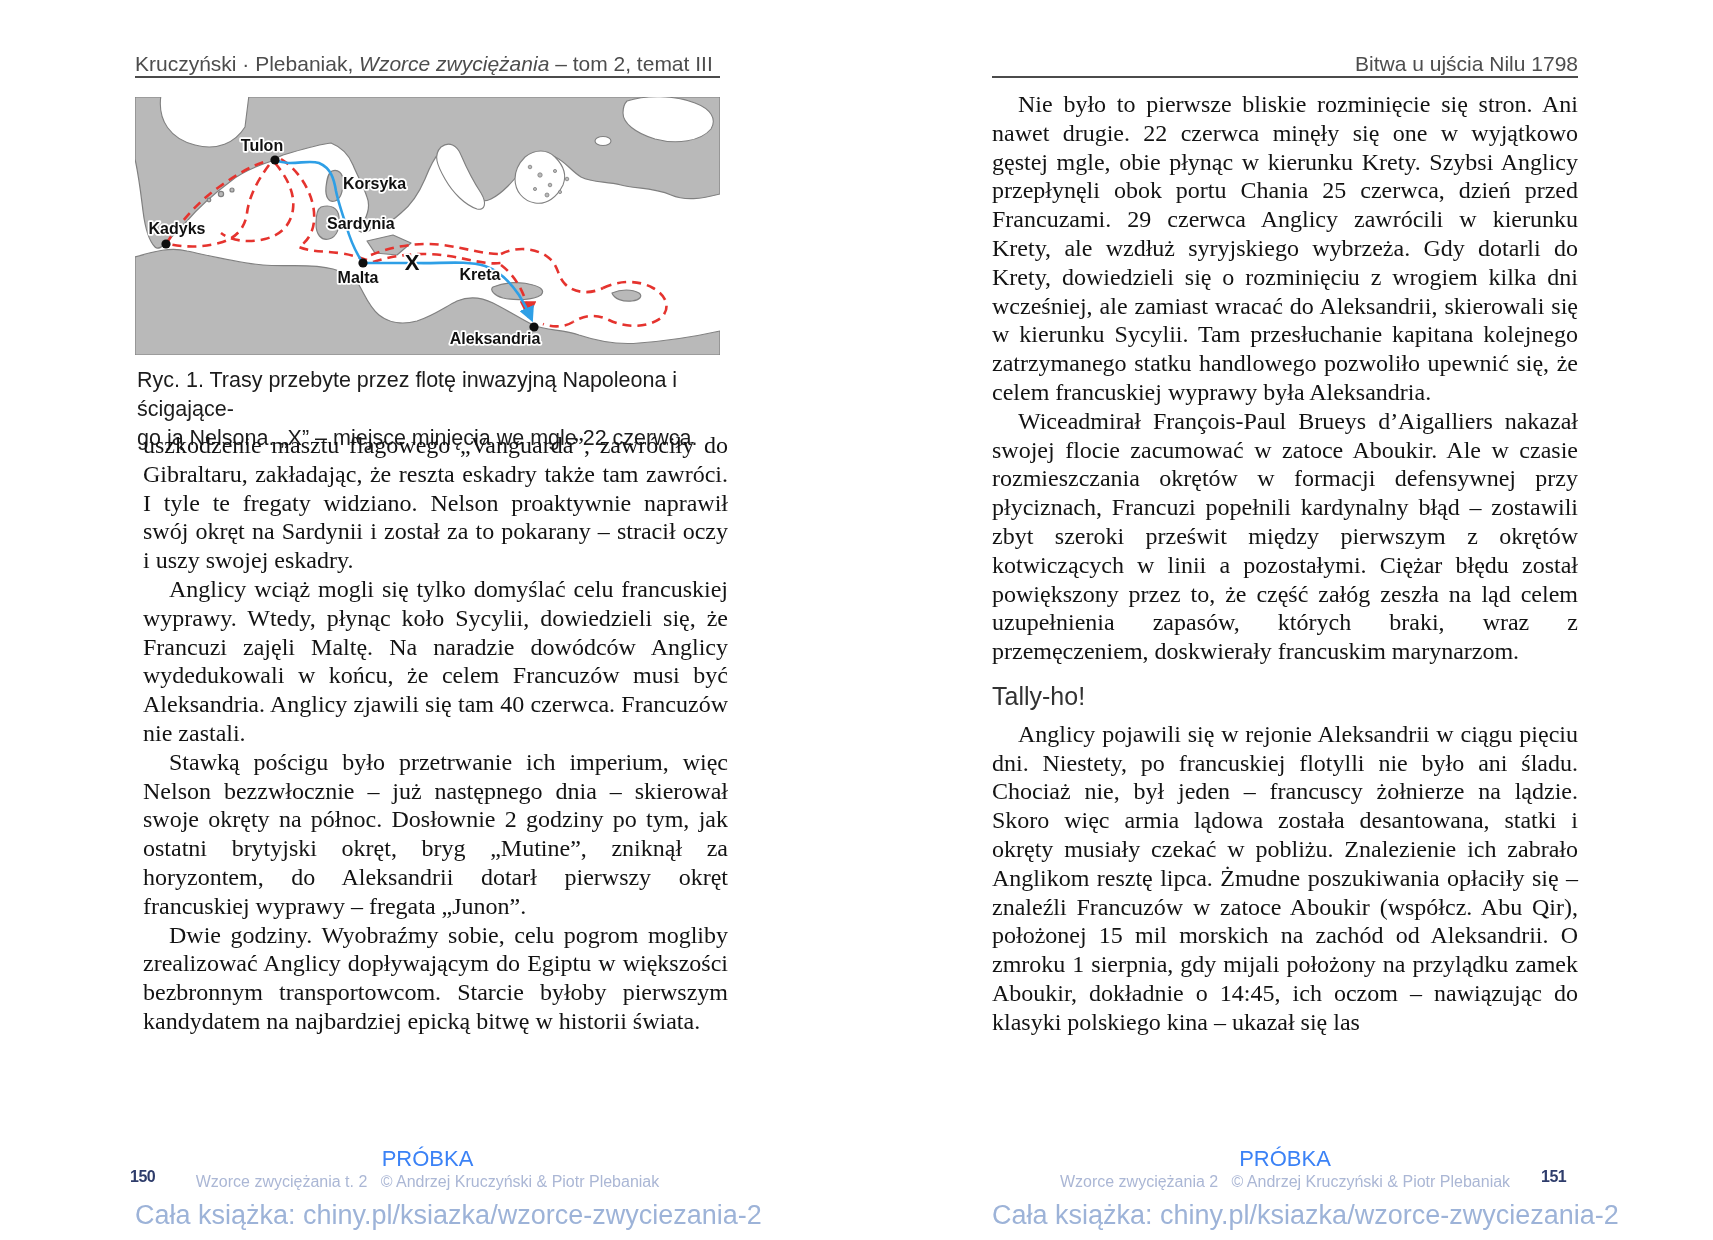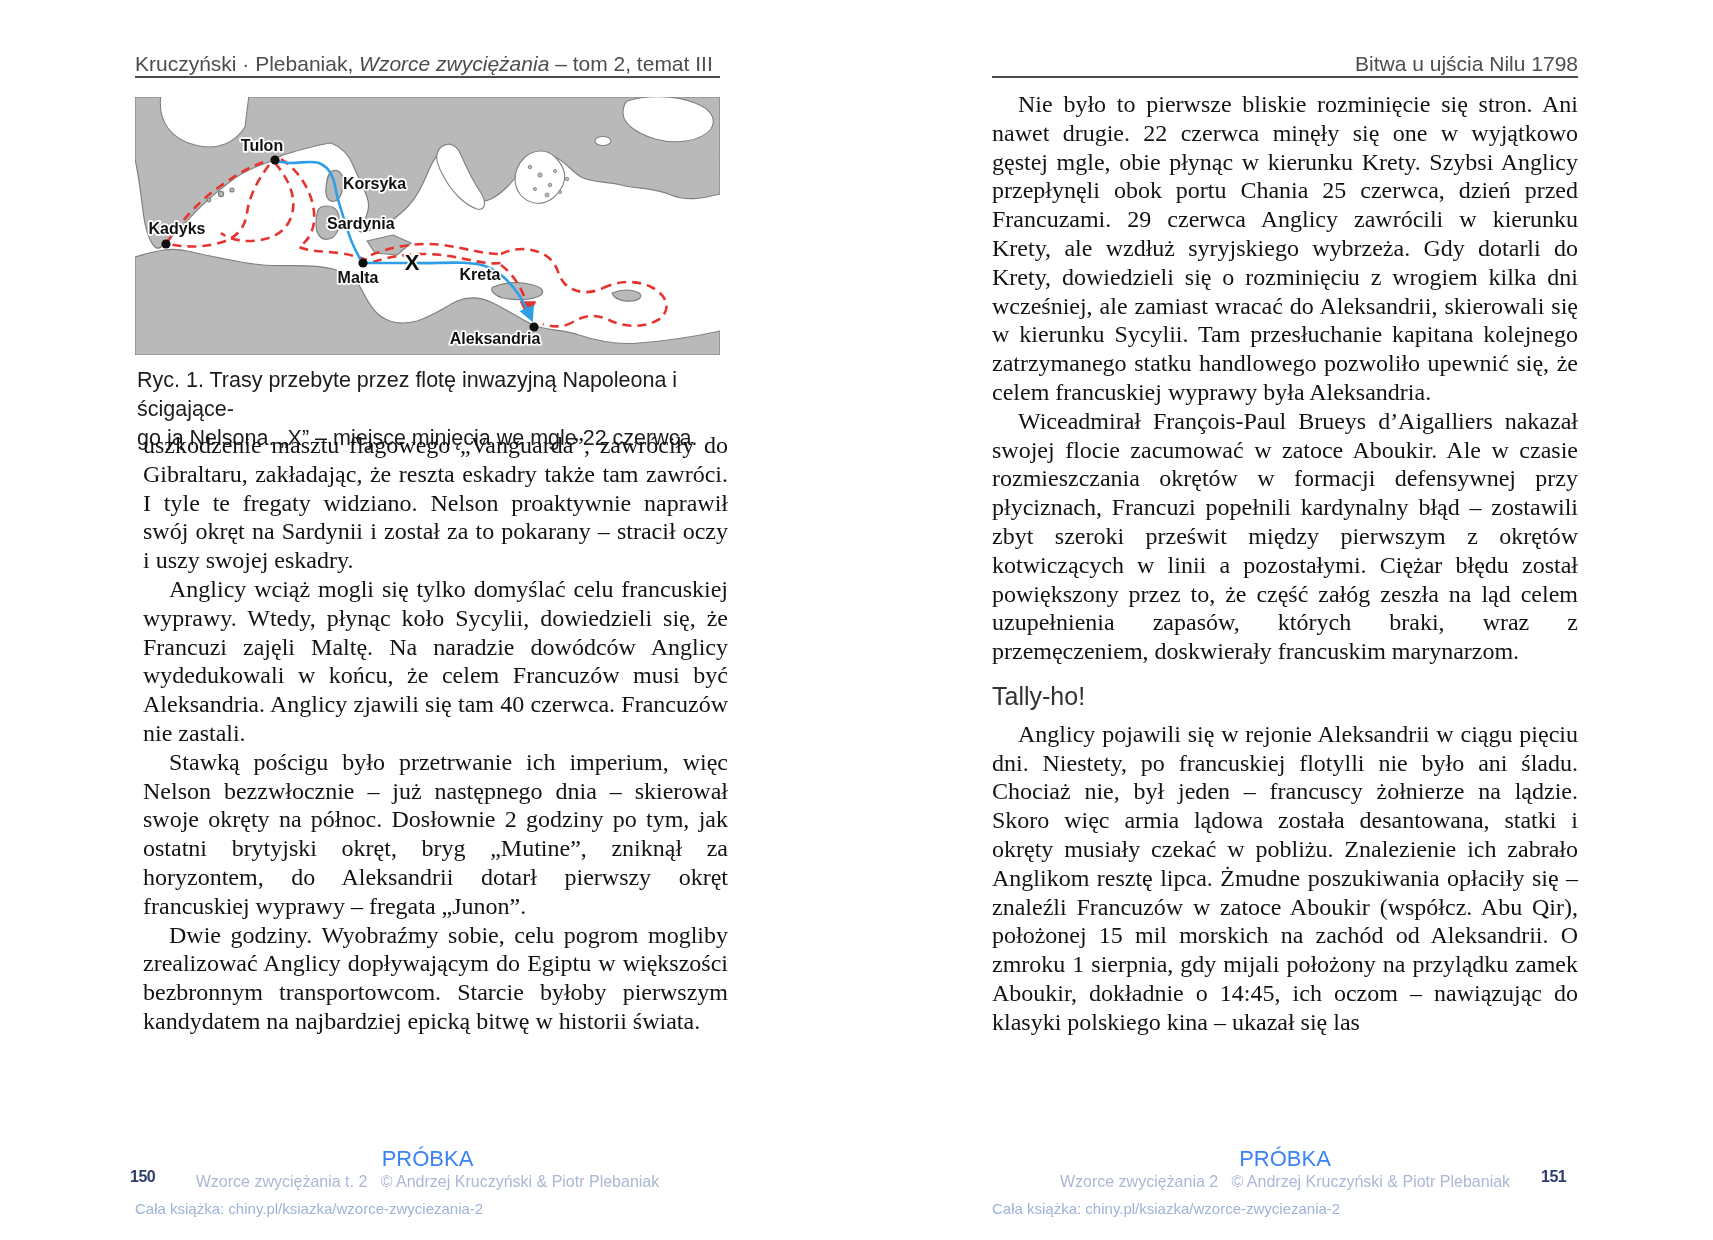--- a/index.html
+++ b/index.html
@@ -38,21 +38,21 @@
   p.para.indent { text-indent:26px; }
   h3.section-heading {
     font-family:"Liberation Sans", sans-serif;
     font-size:25px; font-weight:400; color:#323232;
     margin:16px 0 9px 0; text-align:left;
   }
 
   
   .footer-sample   { position:absolute; top:1146px; font-size:22px; color:#3b82f6; text-align:center; }
   .footer-watermark{ position:absolute; top:1173px; font-size:16px; color:#abb7d5; text-align:center; white-space:nowrap; }
-  .footer-url      { position:absolute; top:1200px; font-size:15px; color:#9db3d8; text-align:left; white-space:nowrap; }
+  .footer-url      { position:absolute; top:1200px; font-size:27px; color:#9db3d8; text-align:left; white-space:nowrap; }
   .fw-left  { left:135px; width:585px; }
   .fw-right { left:992px; width:586px; }
   .page-number {
     position:absolute; top:1168px; font-size:16px; font-weight:700;
     color:#2e3c6b; z-index:2; letter-spacing:-0.5px;
   }
   .page-number.left  { left:130px; }
   .page-number.right { left:1541px; }
 
   

